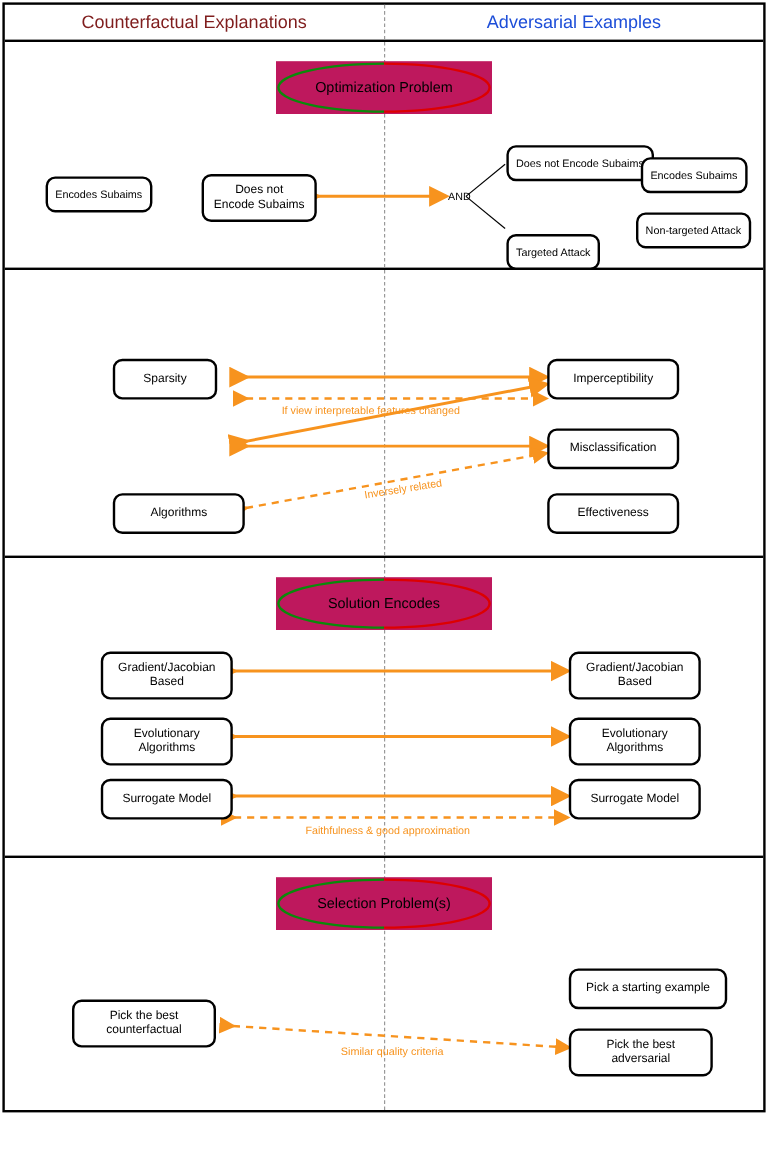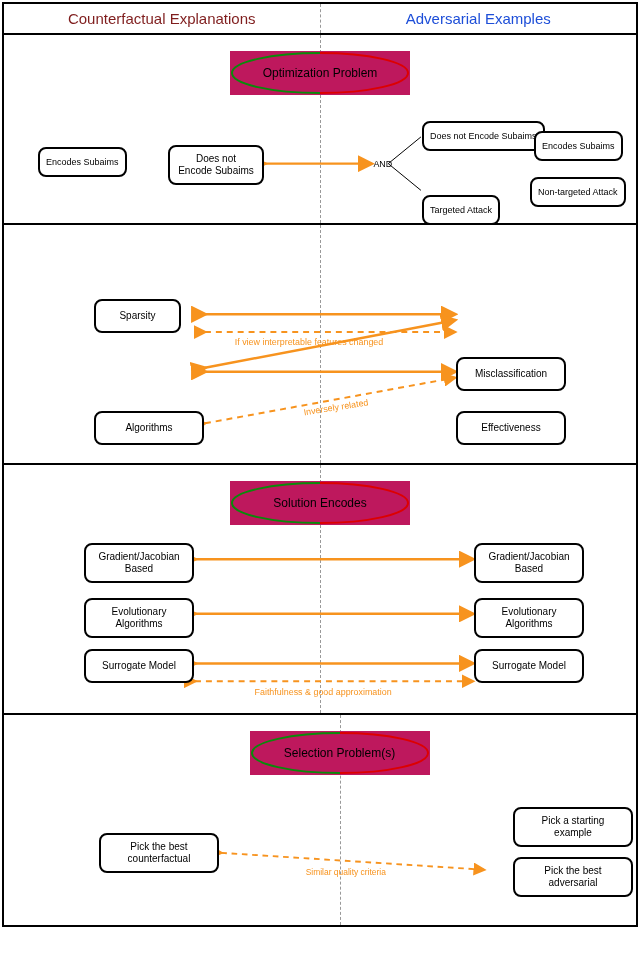--- a/index.html
+++ b/index.html
@@ -3,21 +3,21 @@
 <meta charset="utf-8">
 <style>
   * { box-sizing: border-box; margin: 0; padding: 0; }
   body { font-family: Arial, sans-serif; background: #fff; width: 640px; }
   .frame { border: 2px solid #000; width: 636px; margin: 2px; position: relative; }
   .header { display: flex; border-bottom: 2px solid #000; }
   .header > div { flex: 1; text-align: center; padding: 6px 0; font-size: 15px; }
   .h-left { color: #7f1d1d; border-right: 1px dashed #999; }
   .h-right { color: #1d4ed8; }
   .section { border-bottom: 2px solid #000; position: relative; padding: 10px 0 18px 0; }
-  .section:last-child { border-bottom: none; margin-left: 39px; }
+  .section:last-child { border-bottom: none; }
   .divider { position: absolute; left: 50%; top: 0; bottom: 0; border-left: 1px dashed #999; z-index: 0; }
   .ellipse { width: 180px; height: 44px; margin: 6px auto 16px auto; position: relative; display: flex; align-items: center; justify-content: center; font-size: 12px; text-align: center; z-index: 2; background: #be185d; }
   .ellipse svg { position: absolute; inset: 0; width: 100%; height: 100%; }
   .ellipse span { position: relative; z-index: 2; padding: 0 12px; line-height: 1.2; }
   .box { border: 2px solid #000; border-radius: 8px; background: #fff; font-size: 10px; text-align: center; padding: 6px 8px; display: flex; align-items: center; justify-content: center; line-height: 1.2; z-index: 2; position: relative; min-width: 72px; min-height: 34px; }
   .box.sm { font-size: 9px; min-width: 60px; padding: 4px 6px; min-height: 30px; }
   svg.overlay { position: absolute; inset: 0; width: 100%; height: 100%; pointer-events: none; z-index: 1; }
   .caption { font-size: 9px; fill: #f7931e; }
   .and-label { font-size: 9px; }
 </style>
@@ -72,20 +72,21 @@
       <text x="230" y="121" class="caption">If view interpretable features changed</text>
 
       <line x1="200" y1="148" x2="452" y2="148" stroke="#f7931e" stroke-width="2.5" marker-start="url(#ah)" marker-end="url(#ah)"></line>
 
       <line x1="200" y1="144" x2="452" y2="96" stroke="#f7931e" stroke-width="2.5" marker-start="url(#ah)" marker-end="url(#ah)"></line>
 
       <line x1="200" y1="200" x2="452" y2="154" stroke="#f7931e" stroke-width="2" stroke-dasharray="6 5" marker-start="url(#ah)" marker-end="url(#ah)"></line>
       <text x="300" y="192" class="caption" transform="rotate(-9 300 192)">Inversely related</text>
     </svg>
     <div class="box" style="position:absolute; left:90px; top:74px; width:87px;">Sparsity</div>
+    <div class="box" style="position:absolute; left:452px; top:74px; width:110px;">Imperceptibility</div>
     <div class="box" style="position:absolute; left:452px; top:132px; width:110px;">Misclassification</div>
     <div class="box" style="position:absolute; left:90px; top:186px; width:110px;">Algorithms</div>
     <div class="box" style="position:absolute; left:452px; top:186px; width:110px;">Effectiveness</div>
   </div>
 
   <div class="section" style="height:250px;">
     <div class="divider"></div>
     <div class="ellipse">
       <svg viewBox="0 0 180 44">
           <path d="M90 2 A88 20 0 0 0 90 42" fill="none" stroke="#0a8a0a" stroke-width="2"></path>
@@ -115,17 +116,17 @@
           <path d="M90 2 A88 20 0 0 0 90 42" fill="none" stroke="#0a8a0a" stroke-width="2"></path>
           <path d="M90 2 A88 20 0 0 1 90 42" fill="none" stroke="#d00" stroke-width="2"></path>
         </svg>
       <span>Selection Problem(s)</span>
     </div>
     <svg class="overlay" viewBox="0 0 632 210">
       <line x1="190" y1="140" x2="470" y2="158" stroke="#f7931e" stroke-width="2" stroke-dasharray="6 5" marker-start="url(#ah)" marker-end="url(#ah)"></line>
       <text x="280" y="164" class="caption">Similar quality criteria</text>
     </svg>
     <div class="box" style="position:absolute; left:56px; top:118px; width:120px;">Pick the best counterfactual</div>
-    <div class="box" style="position:absolute; left:470px; top:92px; width:120px;">Pick a starting example</div>
+    <div class="box" style="position:absolute; left:470px; top:92px; width:132px;">Pick a starting example</div>
     <div class="box" style="position:absolute; left:470px; top:142px; width:120px;">Pick the best adversarial</div>
   </div>
 
 </div>
 
 </body></html>

